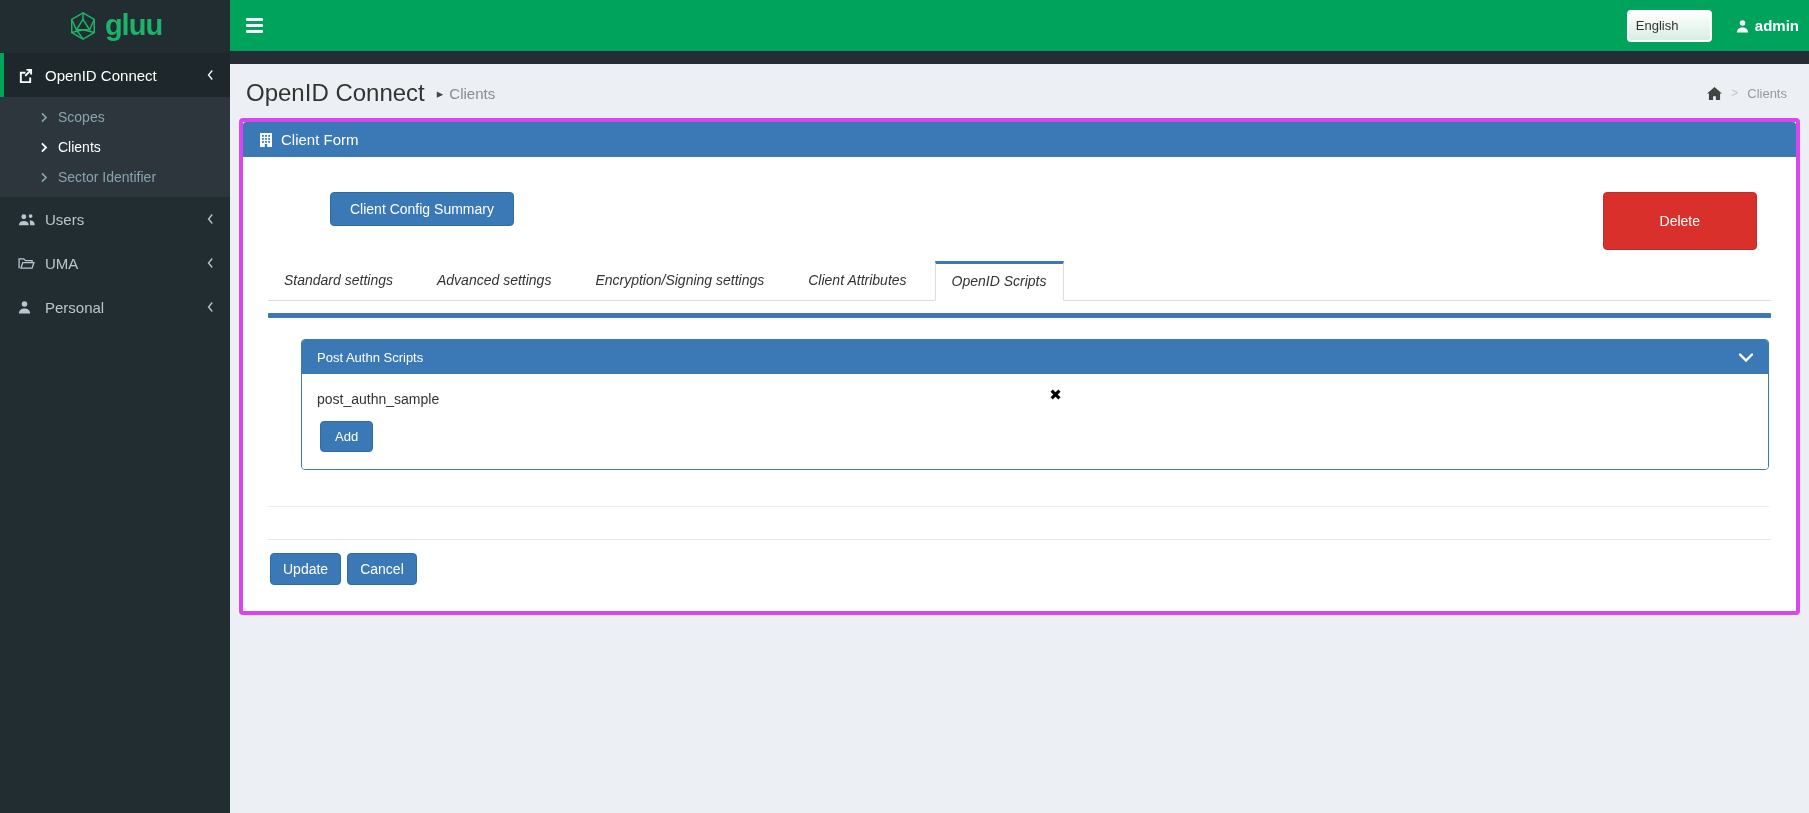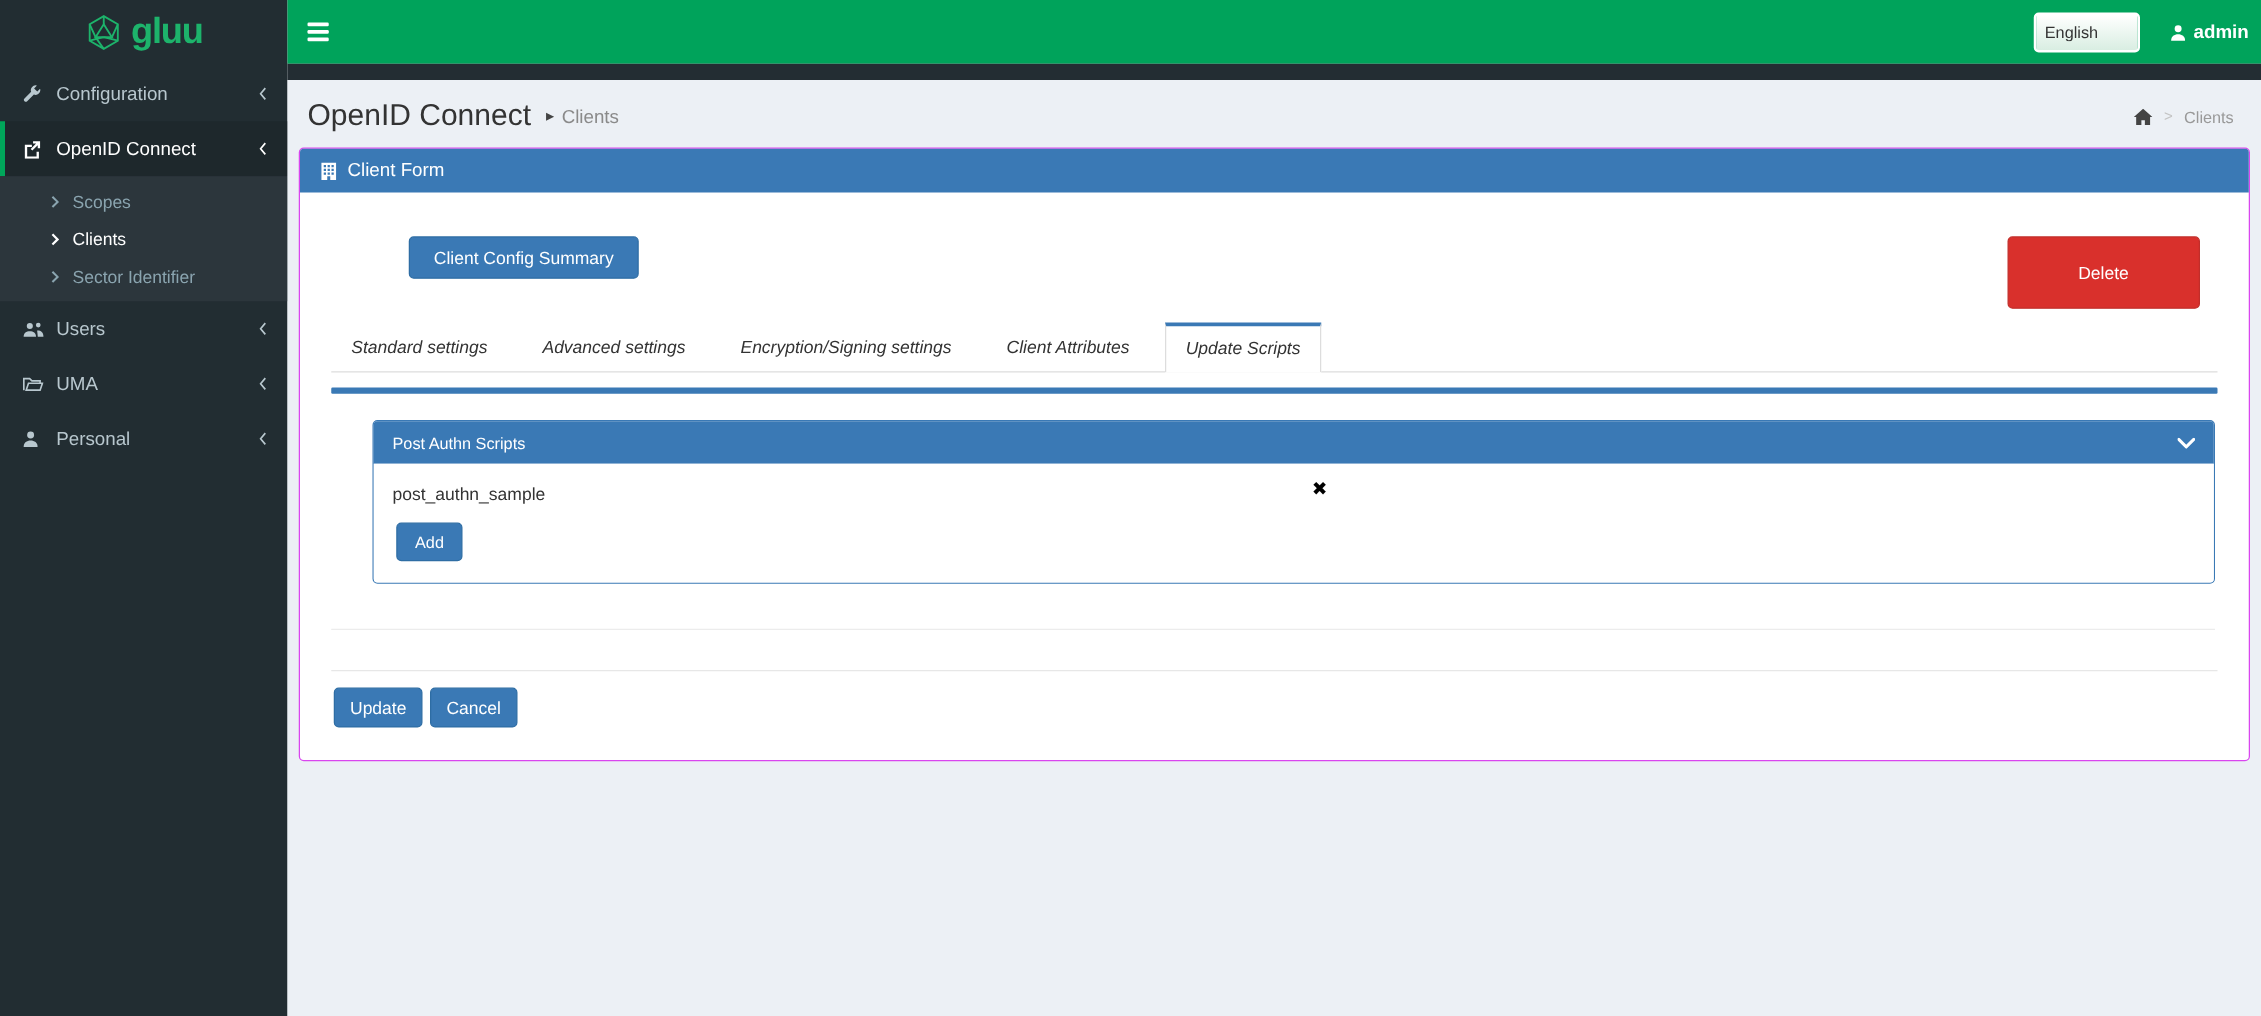--- a/index.html
+++ b/index.html
@@ -33,21 +33,21 @@
 
   .content-header { display:flex; align-items:center; padding:15px 16px 11px 16px; }
   .page-title { font-size:24px; font-weight:normal; color:#333; }
   .page-sub { display:flex; align-items:center; gap:6px; margin-left:12px; }
   .page-caret { color:#444; font-size:13px; }
   .page-sub-label { color:#8a8a8a; font-size:15px; }
   .breadcrumb { margin-left:auto; display:flex; align-items:center; gap:9px; font-size:13px; color:#999; padding-right:6px; }
   .bc-sep { color:#c3c3c3; font-size:12px; }
 
   
-  .card { margin:0 9px; background:#fff; border:1px solid #d946ef; border-radius:4px; padding-bottom:26px; }
+  .card { margin:0 9px; background:#fff; border:4px solid #d946ef; border-radius:4px; padding-bottom:26px; }
   .card-header { height:35px; background:#3a79b5; border-radius:3px 3px 0 0; display:flex; align-items:center; gap:9px; padding:0 17px; color:#fff; font-size:15px; }
   .card-body { padding:0 25px; }
 
   .toolbar-row { display:flex; align-items:flex-start; margin-top:35px; }
   .btn { border-radius:4px; font-family:inherit; font-size:14px; cursor:pointer; }
   .btn-primary { background:#3a79b5; color:#fff; border:1px solid #2e6da4; }
   .btn-summary { margin-left:62px; padding:8px 19px; }
   .btn-delete { margin-left:auto; margin-right:14px; background:#d9302c; color:#fff; border:1px solid #c12e2a; padding:20px 56px; }
 
   .tabs { display:flex; margin-top:11px; border-bottom:1px solid #ddd; }
@@ -83,33 +83,20 @@
           <polygon points="16,2 28,9 28,23 16,30 4,23 4,9"></polygon>
           <polygon points="16,9 23,20 9,20"></polygon>
           <path d="M16 2v7M28 9l-5 11M16 30l-7-10M4 9l5 11M28 23l-12-3M4 23l12-3"></path>
         </svg>
       </span>
       <span class="logo-text">gluu</span>
     </div>
 
     <div class="menu">
 
-      <div class="menu-item">
-        <span class="mi-icon icon">
-          <svg width="15" height="15" viewBox="0 0 16 16" fill="#b8c7ce">
-              <path d="M15 3.2a4 4 0 0 1-5.3 4.9L4 13.8a1.6 1.6 0 0 1-2.3-2.3L7.4 5.8A4 4 0 0 1 12.3.5L9.9 2.9l2.7 2.7L15 3.2z"></path>
-            </svg>
-        </span>
-        <span>Configuration</span>
-        <span class="chev icon">
-          <svg width="8" height="12" viewBox="0 0 10 16" fill="none" stroke="currentColor" stroke-width="1.8">
-              <path d="M8 2 3 8l5 6"></path>
-            </svg>
-        </span>
-      </div>
 
       <div class="menu-item active">
         <span class="mi-icon icon">
           <svg width="15" height="15" viewBox="0 0 16 16" fill="#fff">
               <path d="M2 4h6v2H4v8h8v-4h2v6H2z"></path>
               <path d="M9 1h6v6h-2V4.4L8.4 9 7 7.6 11.6 3H9z"></path>
             </svg>
         </span>
         <span>OpenID Connect</span>
         <span class="chev icon">
@@ -266,21 +253,21 @@
           <div class="toolbar-row">
             <button class="btn btn-primary btn-summary">Client Config Summary</button>
             <button class="btn btn-delete">Delete</button>
           </div>
 
           <div class="tabs">
             <div class="tab">Standard settings</div>
             <div class="tab">Advanced settings</div>
             <div class="tab">Encryption/Signing settings</div>
             <div class="tab">Client Attributes</div>
-            <div class="tab active">Update Scripts</div>
+            <div class="tab active">OpenID Scripts</div>
           </div>
 
           <div class="tab-rule"></div>
 
           <div class="scripts-panel">
             <div class="scripts-panel-header">
               <span>Post Authn Scripts</span>
               <span class="panel-collapse icon">
                 <svg width="14" height="9" viewBox="0 0 14 8" fill="none" stroke="#fff" stroke-width="2.4" stroke-linecap="round">
                     <path d="M1 1l6 6 6-6"></path>

